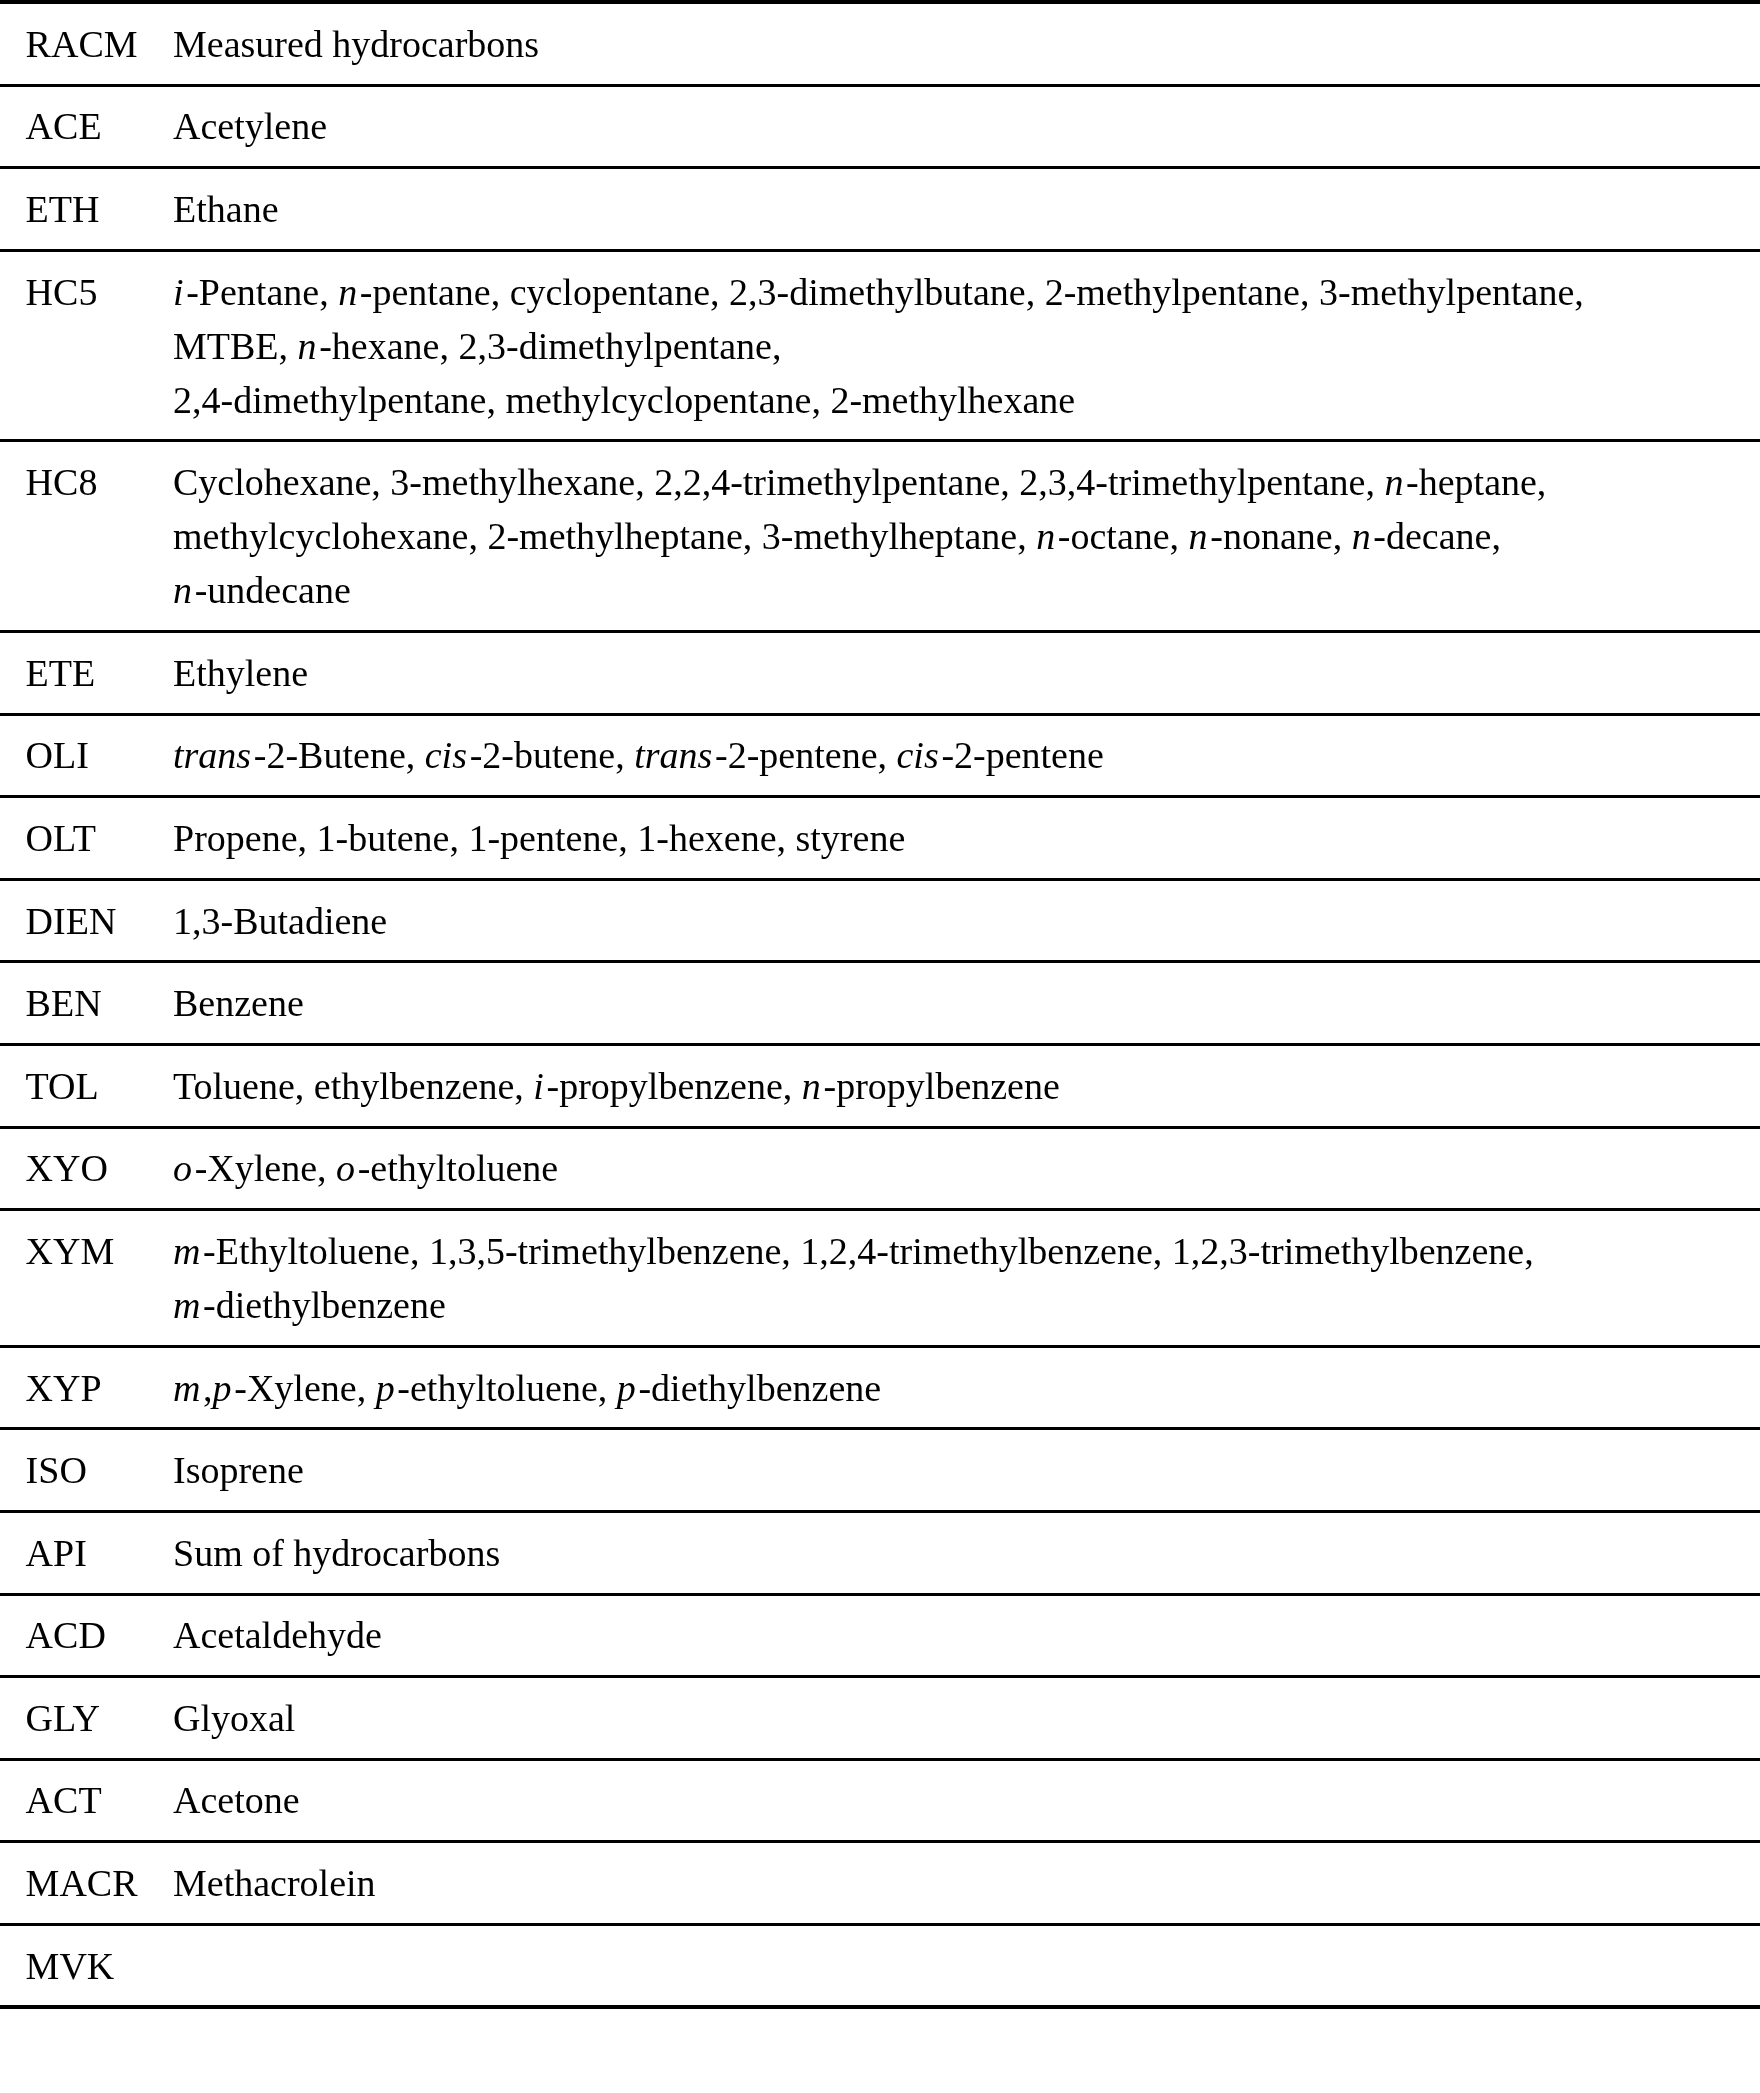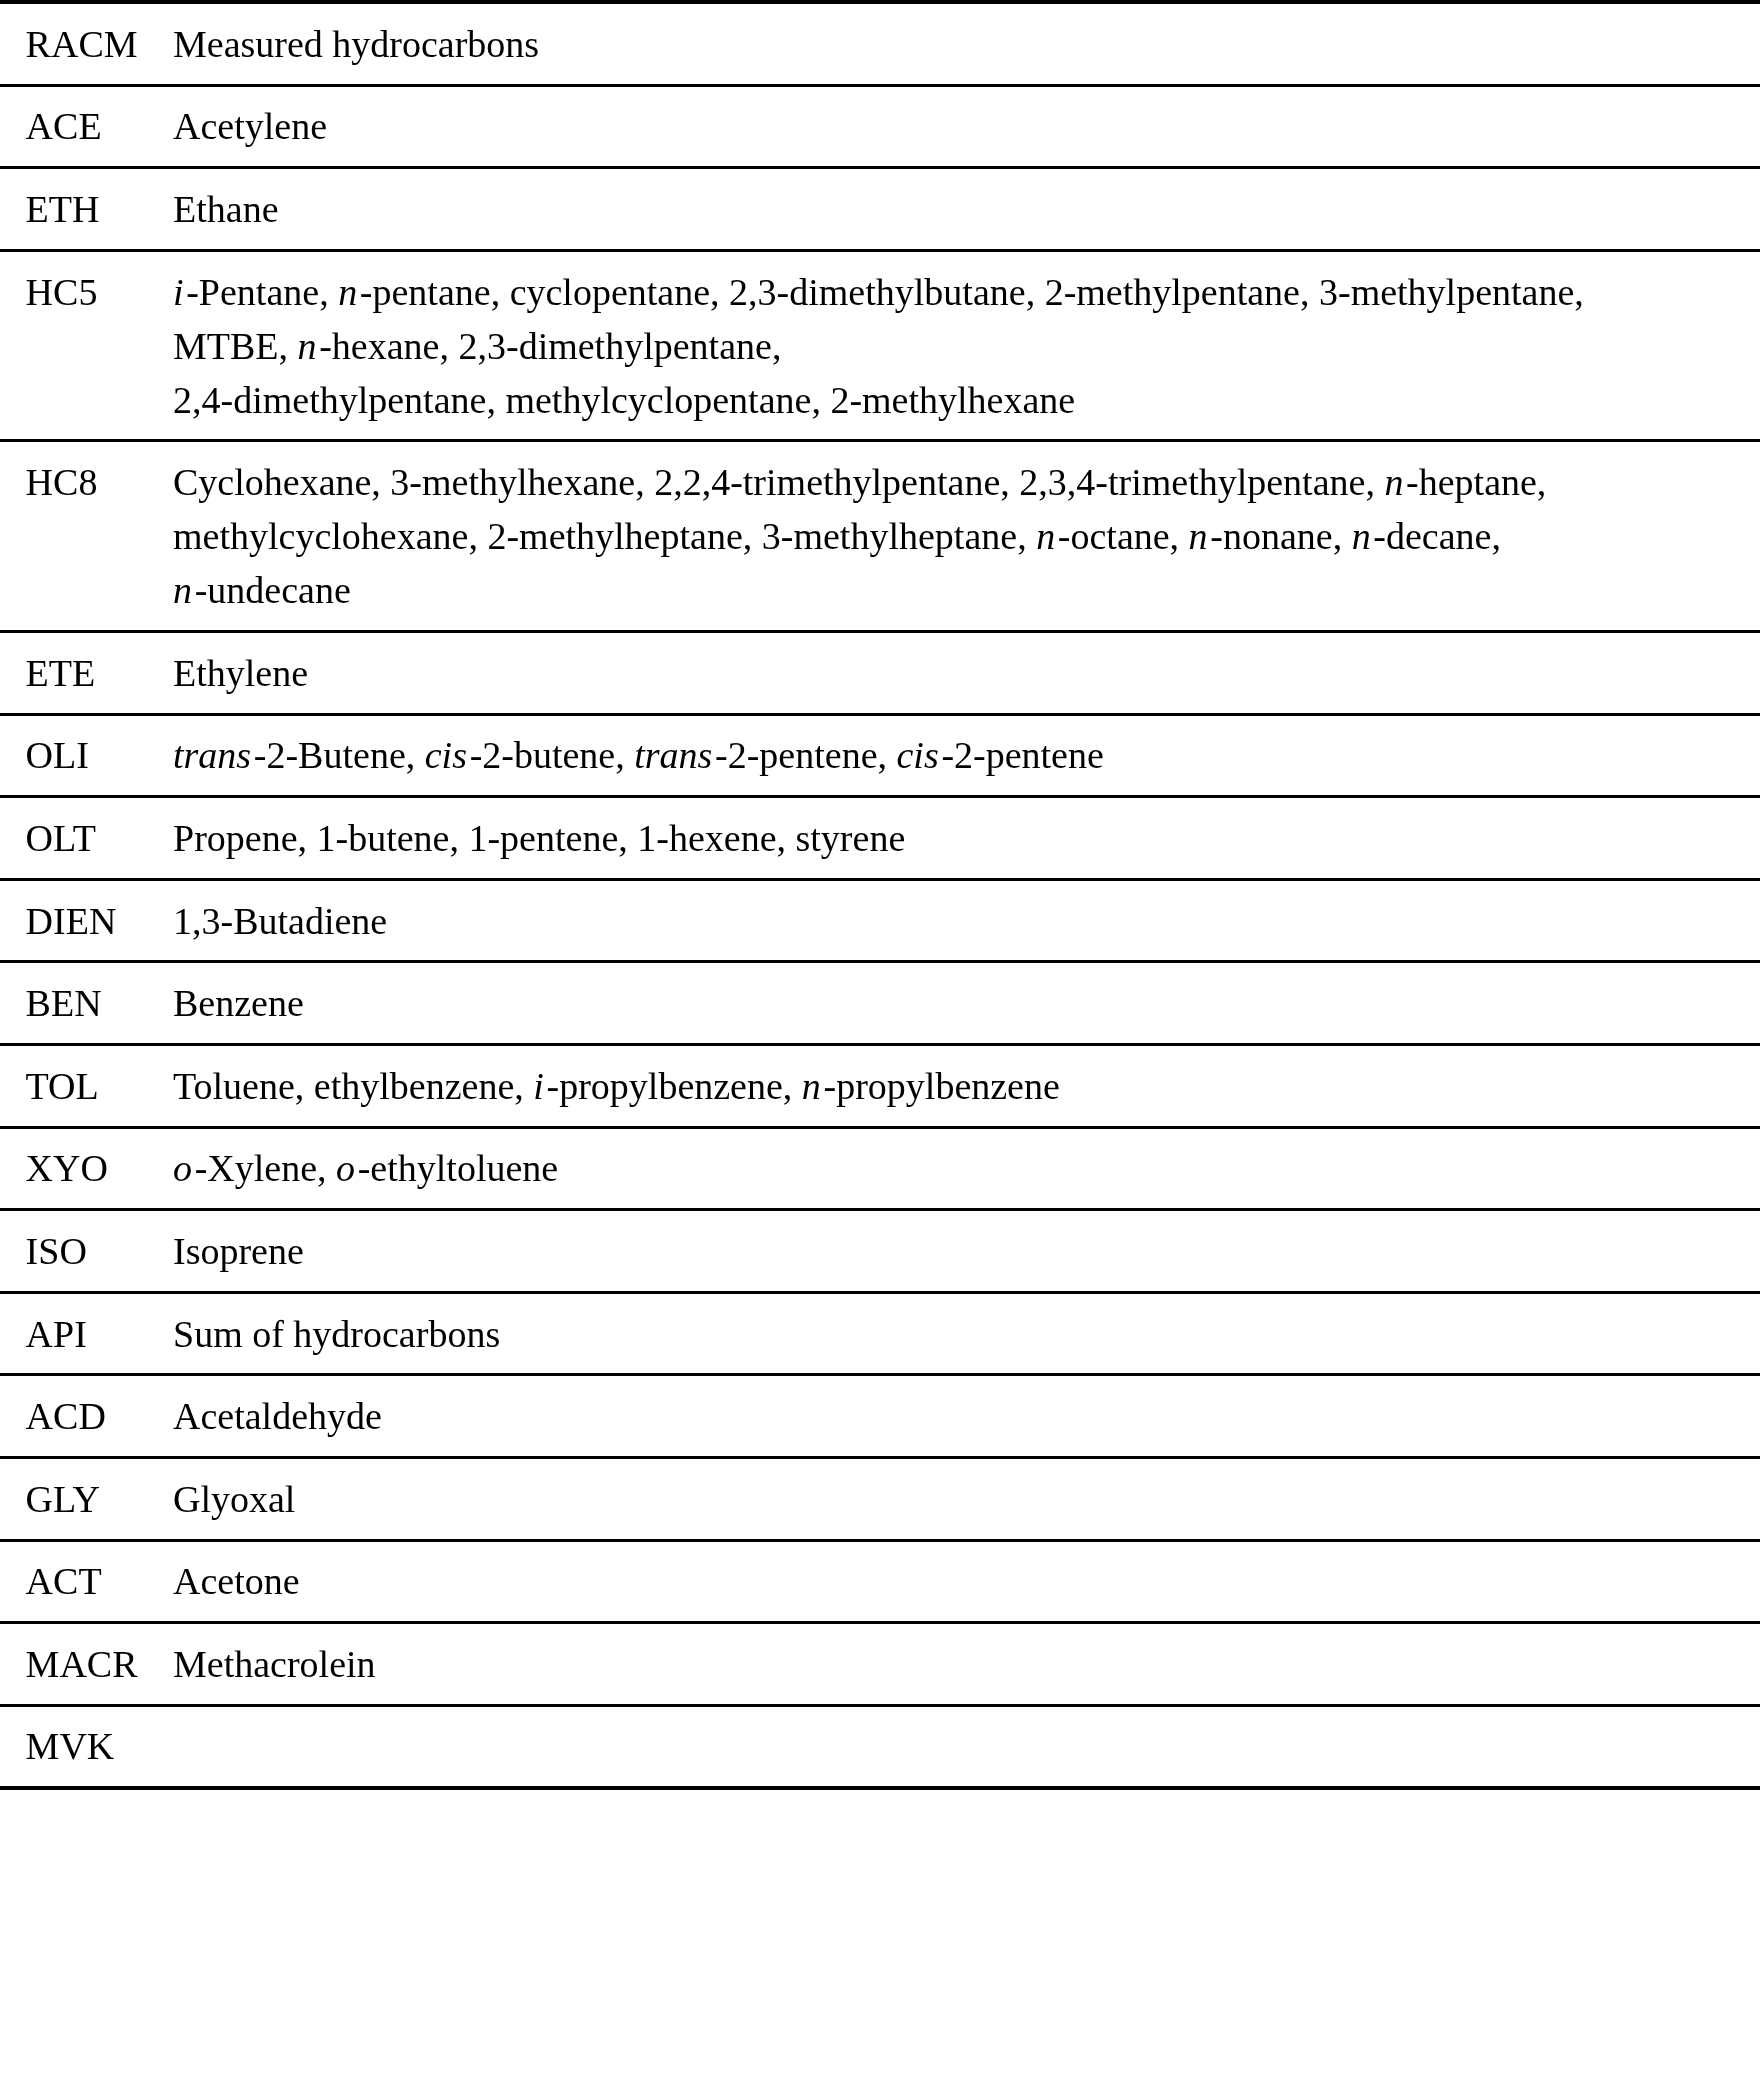--- a/index.html
+++ b/index.html
@@ -127,20 +127,33 @@
             <div class="line">Toluene, ethylbenzene, <i>i</i>-propylbenzene, <i>n</i>-propylbenzene</div>
           </td>
         </tr>
         <tr>
           <td class="code">XYO</td>
           <td class="desc">
             <div class="line"><i>o</i>-Xylene, <i>o</i>-ethyltoluene</div>
           </td>
         </tr>
         <tr>
+          <td class="code">XYM</td>
+          <td class="desc">
+            <div class="line"><i>m</i>-Ethyltoluene, 1,3,5-trimethylbenzene, 1,2,4-trimethylbenzene, 1,2,3-trimethylbenzene,</div>
+            <div class="line"><i>m</i>-diethylbenzene</div>
+          </td>
+        </tr>
+        <tr>
+          <td class="code">XYP</td>
+          <td class="desc">
+            <div class="line"><i>m</i>,<i>p</i>-Xylene, <i>p</i>-ethyltoluene, <i>p</i>-diethylbenzene</div>
+          </td>
+        </tr>
+        <tr>
           <td class="code">ISO</td>
           <td class="desc">
             <div class="line">Isoprene</div>
           </td>
         </tr>
         <tr>
           <td class="code">API</td>
           <td class="desc">
             <div class="line">Sum of hydrocarbons</div>
           </td>

